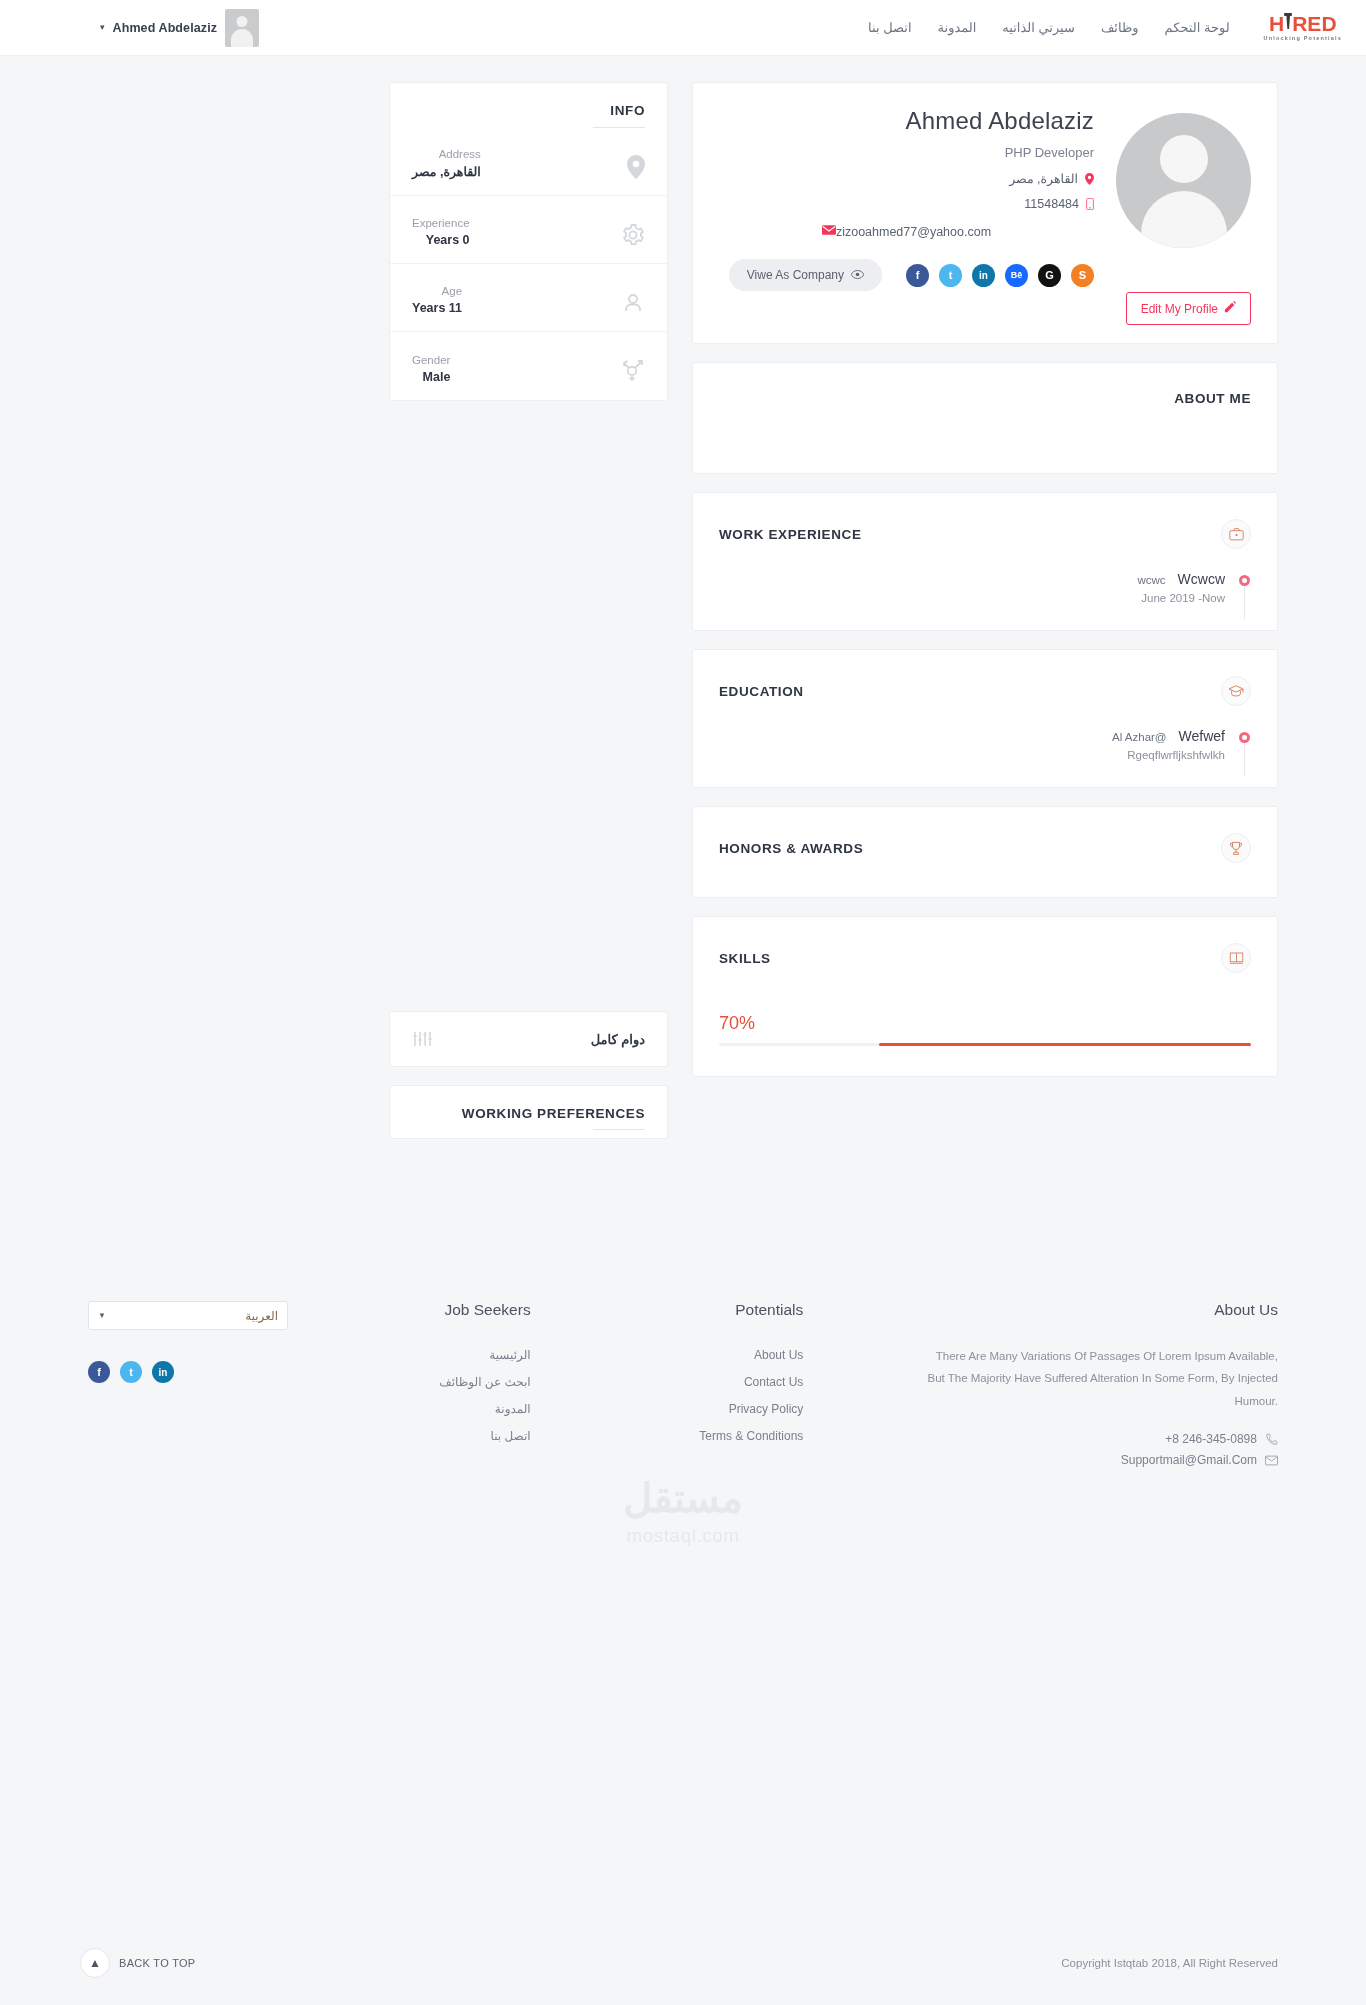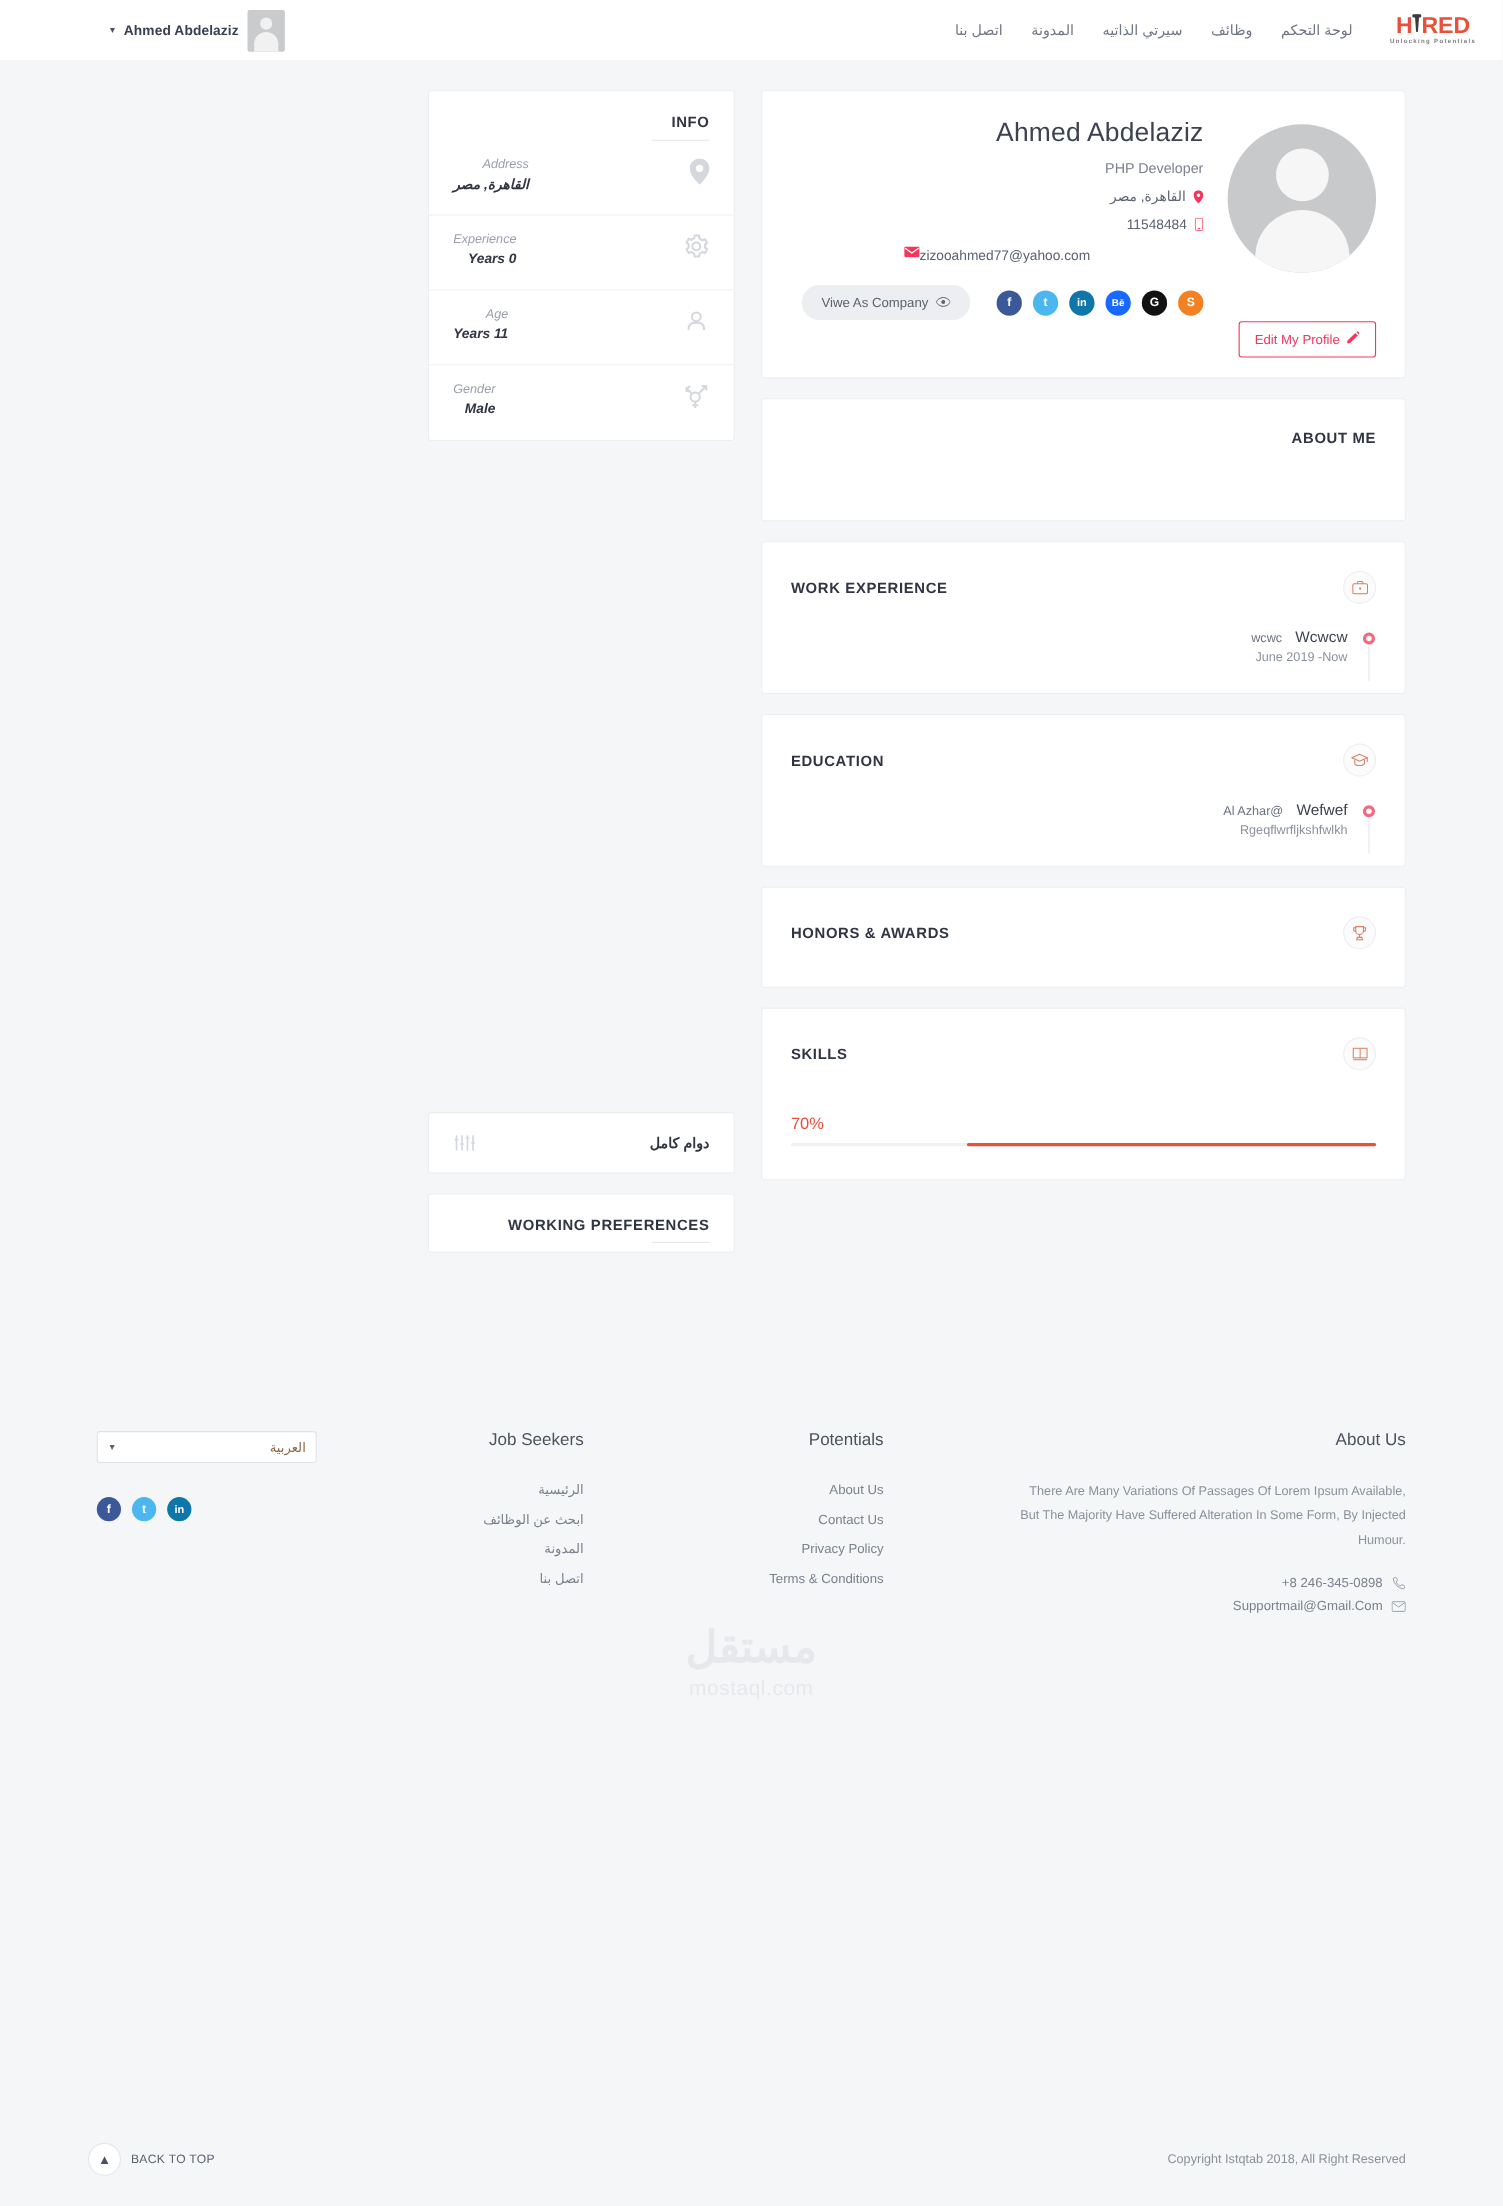--- a/index.html
+++ b/index.html
@@ -80,22 +80,22 @@
     border-radius: 3px;
   }
 
   
   .info-title {
     text-align: right; padding: 20px 22px 0 22px;
     font-size: 13.5px; font-weight: 700; letter-spacing: .6px; color: #2f3542;
   }
   .title-rule { height:1px; background:#e4e6ea; width: 52px; margin: 9px 22px 0 auto; }
   .info-row {
-    display: flex; flex-direction: row-reverse; align-items: flex-start; justify-content: space-between;
-    padding: 16px 22px; border-bottom: 1px solid #f0f1f3; min-height: 68px; font-style: italic;
+    display: flex; flex-direction: row-reverse; align-items: flex-end; justify-content: space-between;
+    padding: 16px 22px; border-bottom: 1px solid #f0f1f3; min-height: 68px;
   }
   .info-row:last-child { border-bottom: none; }
   .info-text { text-align: right; }
   .info-label { font-size: 11.5px; color: #9aa0ab; margin-bottom: 4px; }
   .info-value { font-size: 12.5px; font-weight: 700; color: #2f3542; }
   .info-icon { color: #d4d7dc; display:flex; align-items:center; justify-content:center; }
   .info-icon svg { display:block; }
 
   .pref-title {
     text-align: right; padding: 20px 22px 22px 22px;
@@ -188,21 +188,21 @@
   .tl-line { position:absolute; left: 5px; top: 14px; width: 1px; height: 34px; background:#e6e8eb; }
   .tl-body { text-align: right; }
   .tl-row1 { display:flex; flex-direction: row-reverse; align-items:baseline; gap: 12px; justify-content:flex-start;}
   .tl-title { font-size: 14px; color:#3c4250; }
   .tl-org { font-size: 11.5px; color:#6b7280; }
   .tl-sub { font-size: 11.5px; color:#8b919c; margin-top: 5px; }
 
   .honors-card { min-height: 92px; padding-bottom: 26px; }
 
   .skills-body { padding: 40px 26px 30px 26px; }
-  .skill-pct { font-size: 15px; color:#e8503a; margin-bottom: 9px; text-align:left; }
+  .skill-pct { font-size: 18px; color:#e8503a; margin-bottom: 9px; text-align:left; }
   .skill-track { height: 3px; background:#f0f1f3; border-radius:2px; position:relative; }
   .skill-fill { position:absolute; right:0; top:0; height:3px; background:#e8503a; border-radius:2px; }
 
   
   .footer {
     margin-top: 128px;
     padding: 34px 88px 0 88px;
     background: #f4f6f8;
     display:flex; flex-direction: row-reverse; justify-content: space-between; align-items: flex-start;
   }

